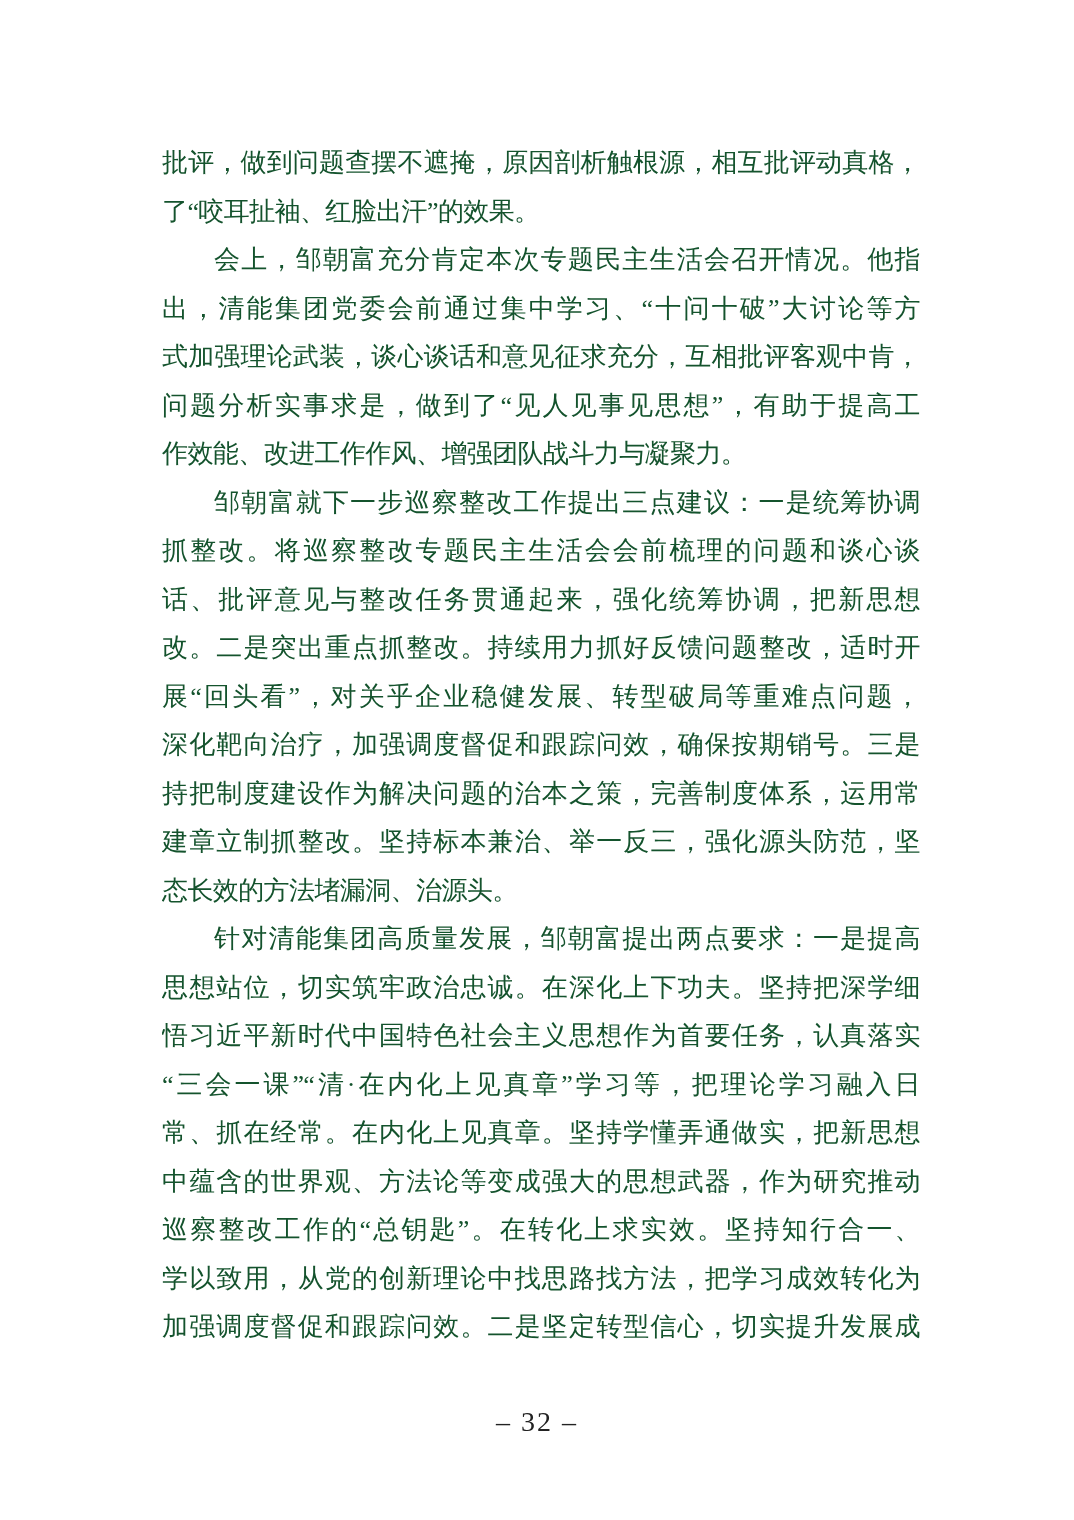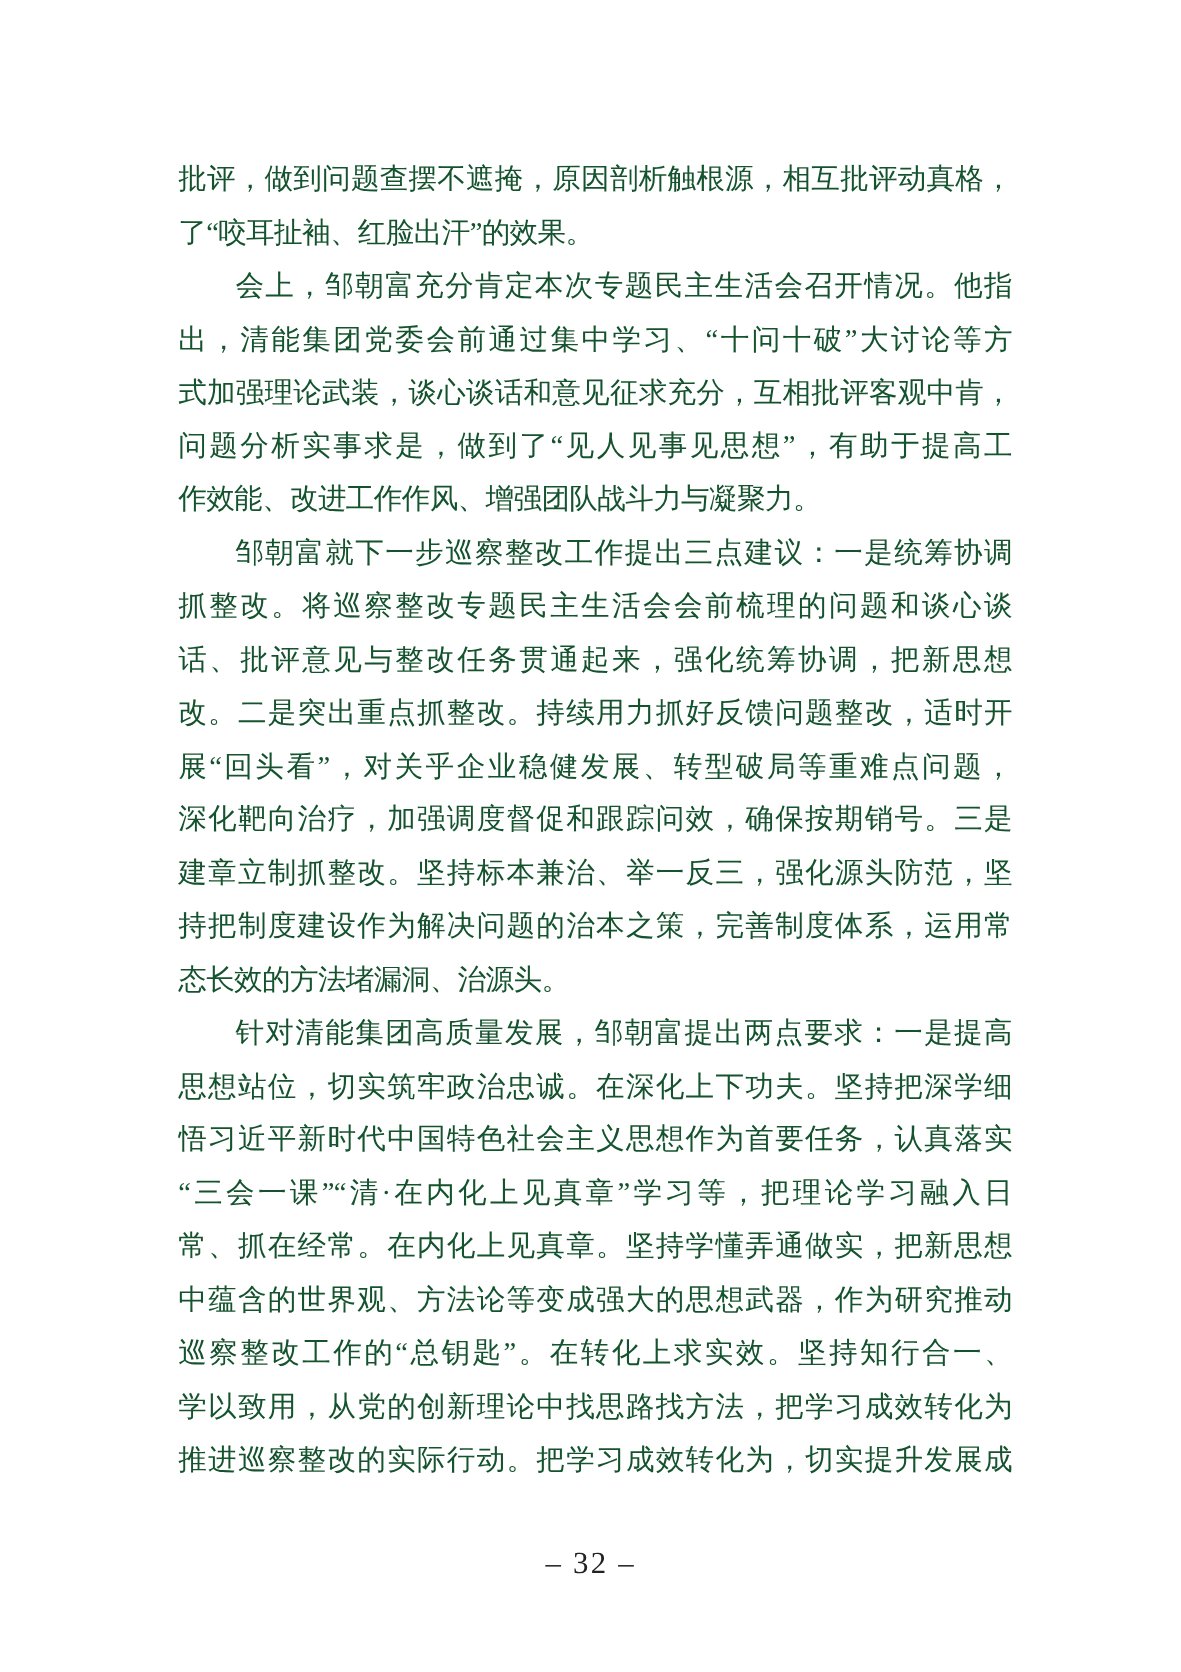--- a/index.html
+++ b/index.html
@@ -76,30 +76,30 @@
         <span class="line">问题分析实事求是，做到了“见人见事见思想”，有助于提高工</span>
         <span class="line end">作效能、改进工作作风、增强团队战斗力与凝聚力。</span>
       </p>
       <p class="para">
         <span class="line indent">邹朝富就下一步巡察整改工作提出三点建议：一是统筹协调</span>
         <span class="line">抓整改。将巡察整改专题民主生活会会前梳理的问题和谈心谈</span>
         <span class="line">话、批评意见与整改任务贯通起来，强化统筹协调，把新思想</span>
         <span class="line">改。二是突出重点抓整改。持续用力抓好反馈问题整改，适时开</span>
         <span class="line">展“回头看”，对关乎企业稳健发展、转型破局等重难点问题，</span>
         <span class="line">深化靶向治疗，加强调度督促和跟踪问效，确保按期销号。三是</span>
+        <span class="line">持把制度建设作为解决问题的治本之策，完善制度体系，运用常</span>
         <span class="line">建章立制抓整改。坚持标本兼治、举一反三，强化源头防范，坚</span>
-        <span class="line">持把制度建设作为解决问题的治本之策，完善制度体系，运用常</span>
         <span class="line end">态长效的方法堵漏洞、治源头。</span>
       </p>
       <p class="para">
         <span class="line indent">针对清能集团高质量发展，邹朝富提出两点要求：一是提高</span>
         <span class="line">思想站位，切实筑牢政治忠诚。在深化上下功夫。坚持把深学细</span>
         <span class="line">悟习近平新时代中国特色社会主义思想作为首要任务，认真落实</span>
         <span class="line">“三会一课”“清·在内化上见真章”学习等，把理论学习融入日</span>
         <span class="line">常、抓在经常。在内化上见真章。坚持学懂弄通做实，把新思想</span>
         <span class="line">中蕴含的世界观、方法论等变成强大的思想武器，作为研究推动</span>
         <span class="line">巡察整改工作的“总钥匙”。在转化上求实效。坚持知行合一、</span>
         <span class="line">学以致用，从党的创新理论中找思路找方法，把学习成效转化为</span>
-        <span class="line">推进巡察整改的实际行动。把学习成效转化为，切实提升发展成</span>
+        <span class="line">加强调度督促和跟踪问效。二是坚定转型信心，切实提升发展成</span>
       </p>
     </div>
   <div class="page-number">– 32 –</div>
 </div>
 
 </body></html>

